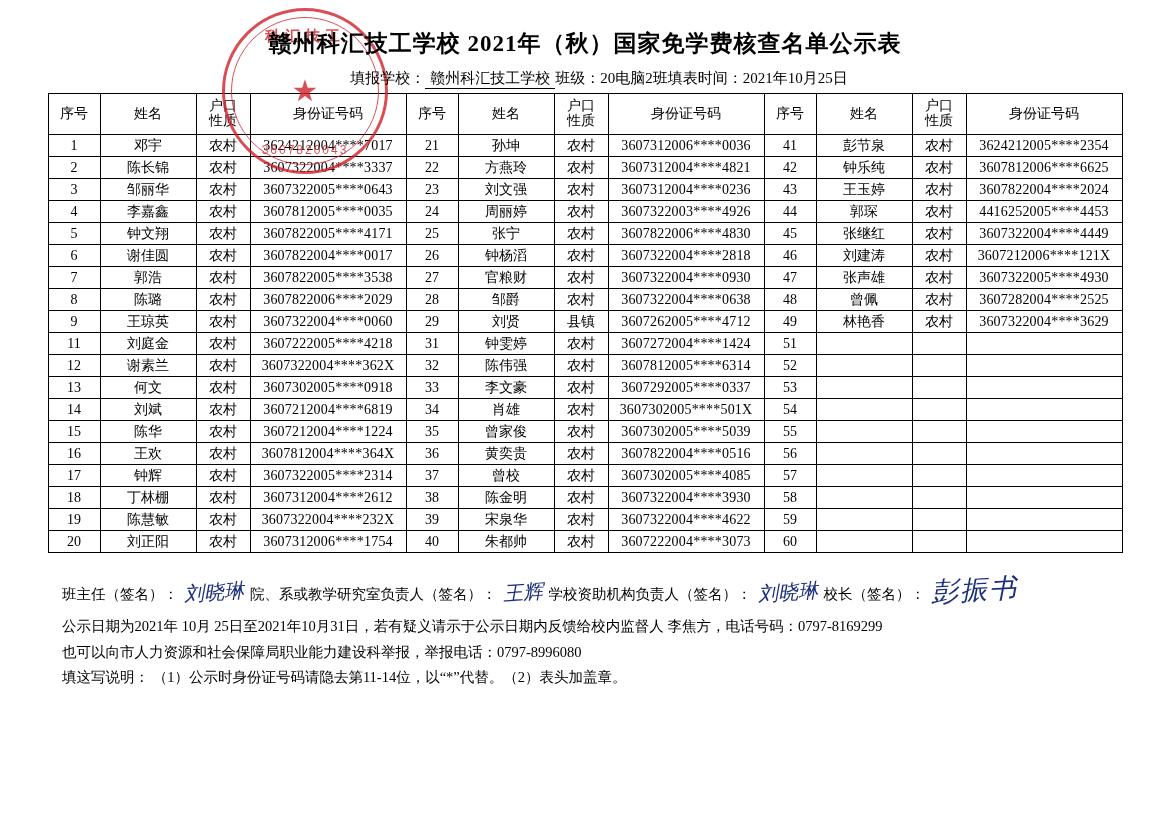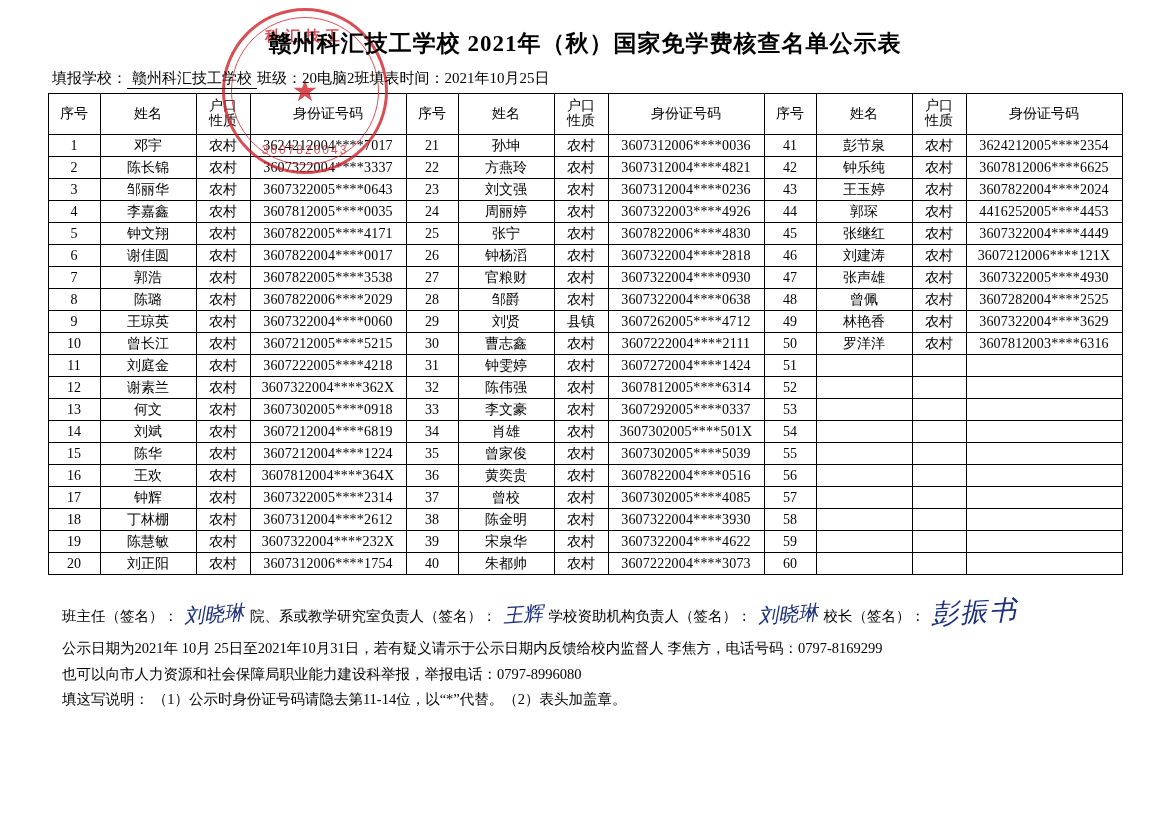--- a/index.html
+++ b/index.html
@@ -80,21 +80,21 @@
     padding-top: 28px;
     letter-spacing: 1px;
     font-family: "Liberation Serif", serif;
   }
 
   
   .info-row {
     position: relative;
     margin: 10px 24px 4px 52px;
     display: flex;
-    justify-content: flex-start;
+    justify-content: center;
     font-size: 15px;
   }
   .info-row .cell {
     white-space: nowrap;
   }
   .info-row .underline {
     display: inline-block;
     min-width: 130px;
     border-bottom: 1px solid #000;
     text-align: center;
@@ -348,34 +348,20 @@
           <td class="seq">29</td>
           <td>刘贤</td>
           <td>县镇</td>
           <td class="id">3607262005****4712</td>
           <td class="seq">49</td>
           <td>林艳香</td>
           <td>农村</td>
           <td class="id">3607322004****3629</td>
         </tr>
         <tr>
-          <td class="seq">10</td>
-          <td>曾长江</td>
-          <td>农村</td>
-          <td class="id">3607212005****5215</td>
-          <td class="seq">30</td>
-          <td>曹志鑫</td>
-          <td>农村</td>
-          <td class="id">3607222004****2111</td>
-          <td class="seq">50</td>
-          <td>罗洋洋</td>
-          <td>农村</td>
-          <td class="id">3607812003****6316</td>
-        </tr>
-        <tr>
           <td class="seq">11</td>
           <td>刘庭金</td>
           <td>农村</td>
           <td class="id">3607222005****4218</td>
           <td class="seq">31</td>
           <td>钟雯婷</td>
           <td>农村</td>
           <td class="id">3607272004****1424</td>
           <td class="seq">51</td>
           <td></td>

